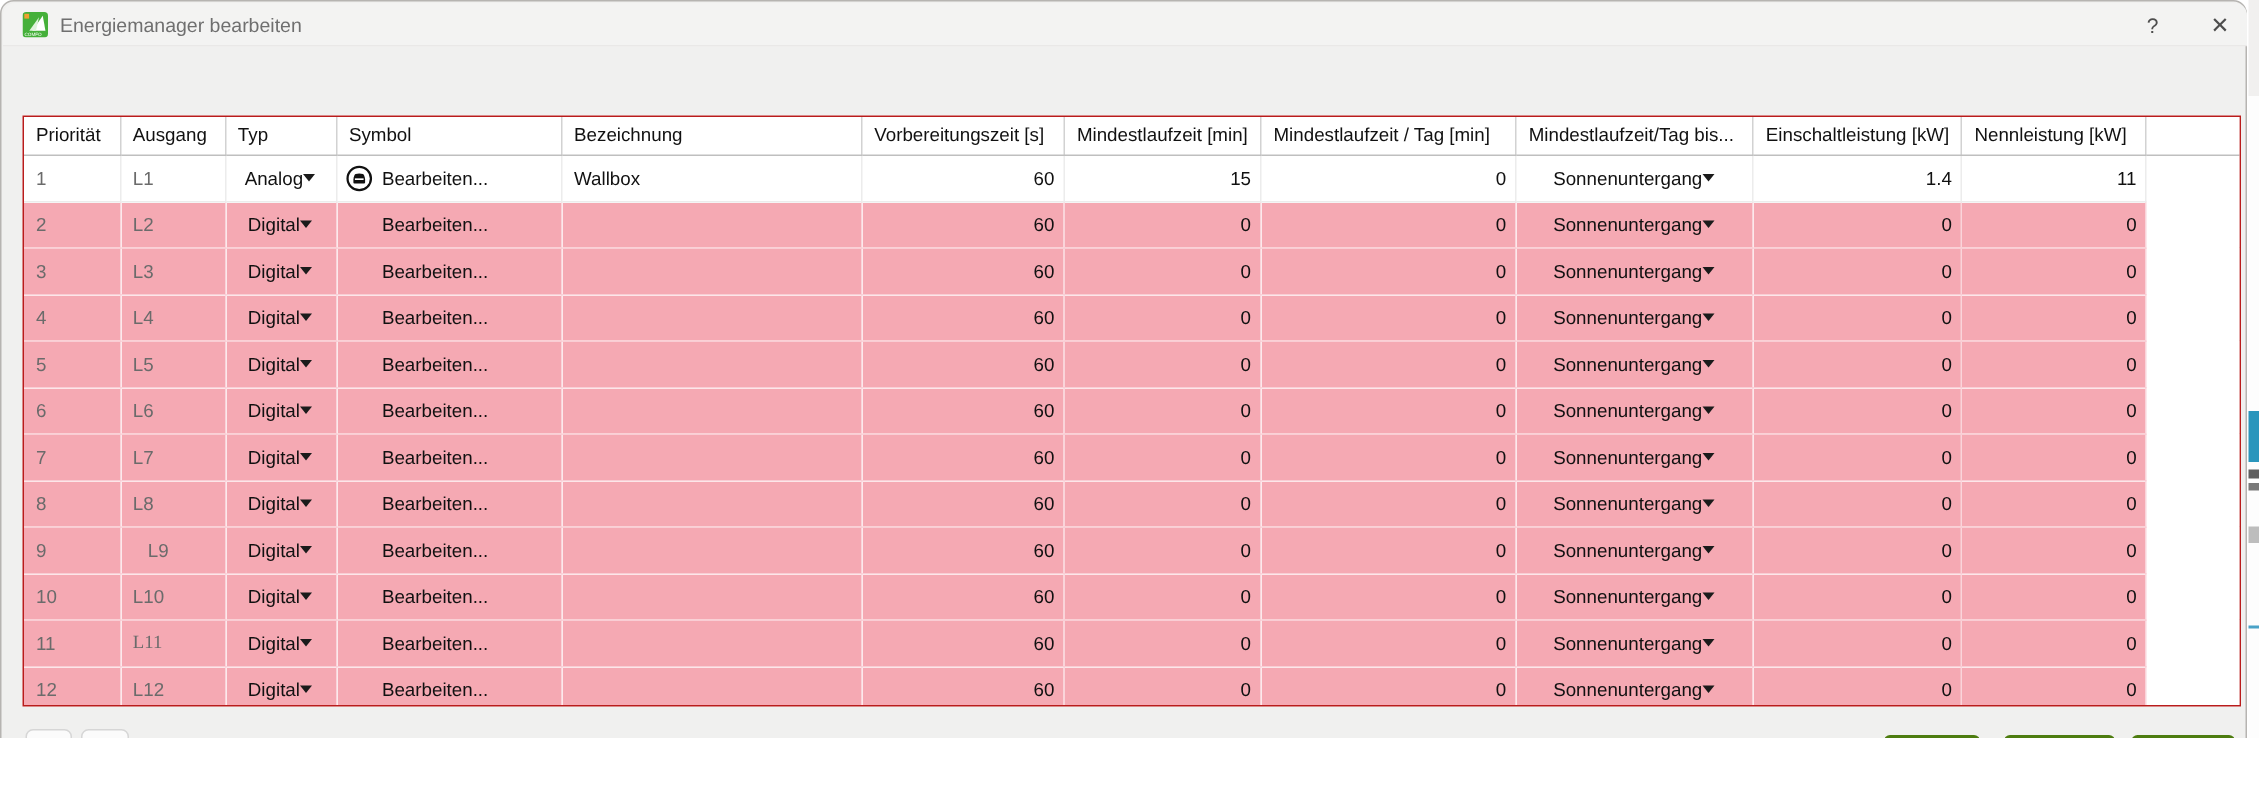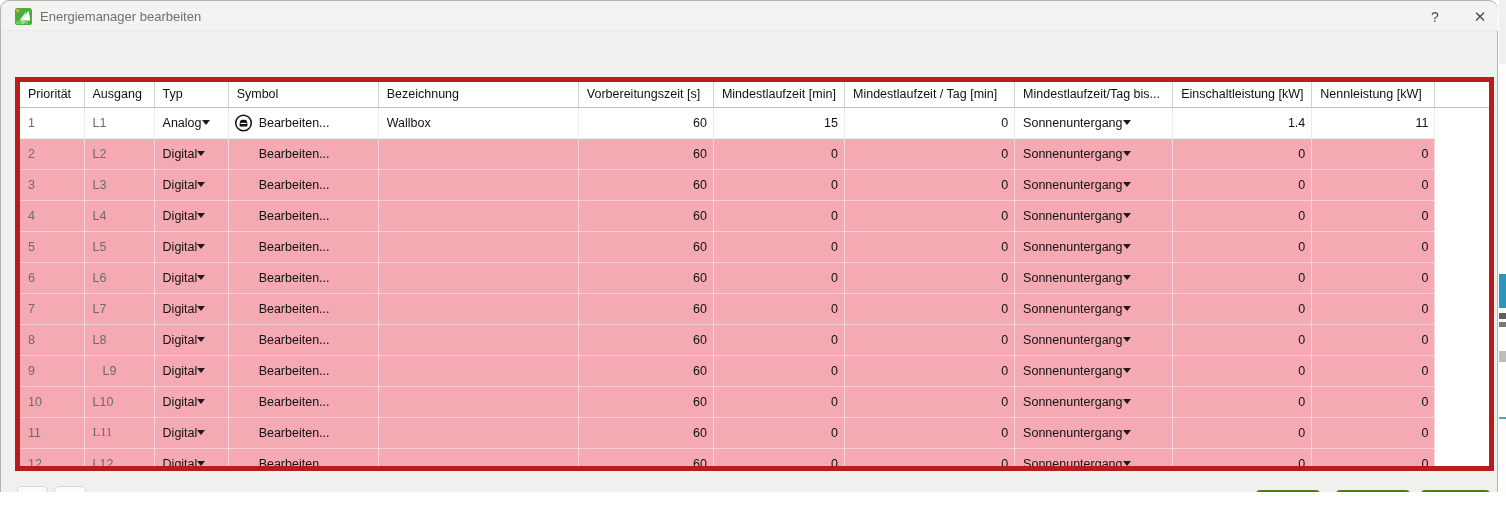--- a/index.html
+++ b/index.html
@@ -27,33 +27,33 @@
   .titlebar-title { position:absolute; left:38px; top:0; line-height:29px; font-size:13px; color:#6f6f6f; }
   .tb-btn { position:absolute; top:0; width:30px; height:29px; display:flex; align-items:center;
             justify-content:center; color:#4d4d4d; font-size:14px; cursor:default; }
   .tb-help { left:1418px; }
   .tb-close { left:1463px; font-size:15px; }
 
   .info { position:absolute; left:14px; top:50px; font-size:13px; font-weight:bold; color:#101010; }
 
   
   .tablewrap { position:absolute; left:14px; top:76px; width:1479px; height:394px; background:#ffffff;
-               border:5px solid #b91c1c; overflow:hidden; }
+               border:1px solid #b91c1c; overflow:hidden; }
   table { border-collapse:collapse; table-layout:fixed; width:1477px; font-size:12.5px; color:#111; }
   th { height:25px; font-weight:normal; text-align:left; padding:0 4px 0 8px; background:#fff;
        border-right:1px solid #d2d2d2; border-bottom:1px solid #bfbfbf; white-space:nowrap; overflow:hidden; }
   th.filler-h { border-right:none; }
   td { height:30px; padding:0; white-space:nowrap; overflow:hidden; font-size:12.5px; }
   tr.row-connected td   { border-right:1px solid #ececec; border-bottom:1px solid #ececec; }
   tr.row-unconnected td { border-right:1px solid #fad4da; border-bottom:1px solid #f9cdd4; }
   td.filler { background:#ffffff !important; border-right:none !important; border-bottom:none !important; }
   td.num  { text-align:right; padding-right:6px; }
   td.text { padding-left:8px; }
   td.gray { padding-left:8px; color:#6b6b6b; }
-  .dd { display:flex; align-items:center; justify-content:flex-start; padding:0 9px 0 8px; height:30px; }
+  .dd { display:flex; align-items:center; justify-content:center; padding:0 9px 0 8px; height:30px; }
   .caret { width:0; height:0; border-left:4px solid transparent; border-right:4px solid transparent;
            border-top:5px solid #1b1b1b; }
   .symcell { position:relative; height:30px; }
   .symcell .sym-icon { position:absolute; left:5px; top:50%; transform:translateY(-50%); width:19px; height:19px; }
   .symcell .sym-lbl { position:absolute; left:30px; top:0; line-height:30px; }
 
   
   .arrow-btn { position:absolute; top:485px; height:30px; background:#fbfbfb; border:1px solid #d6d6d6;
                border-radius:5px; color:#3d3d3d; font-size:16px; display:flex; align-items:center;
                justify-content:center; cursor:default; }

